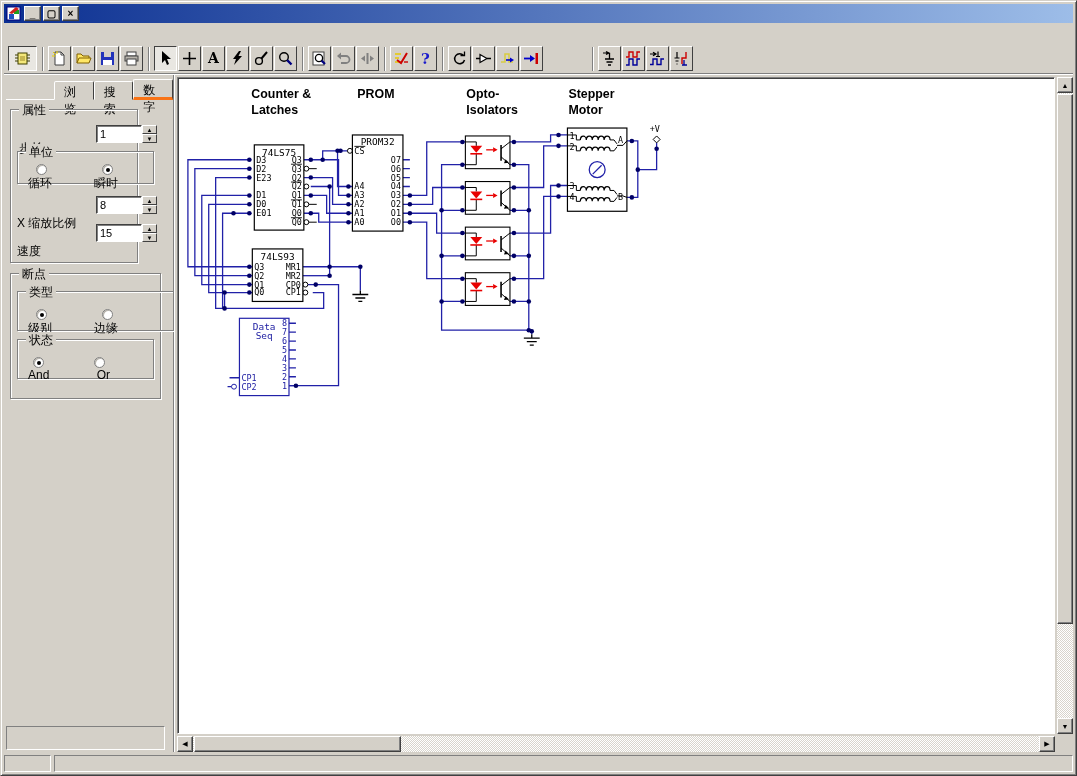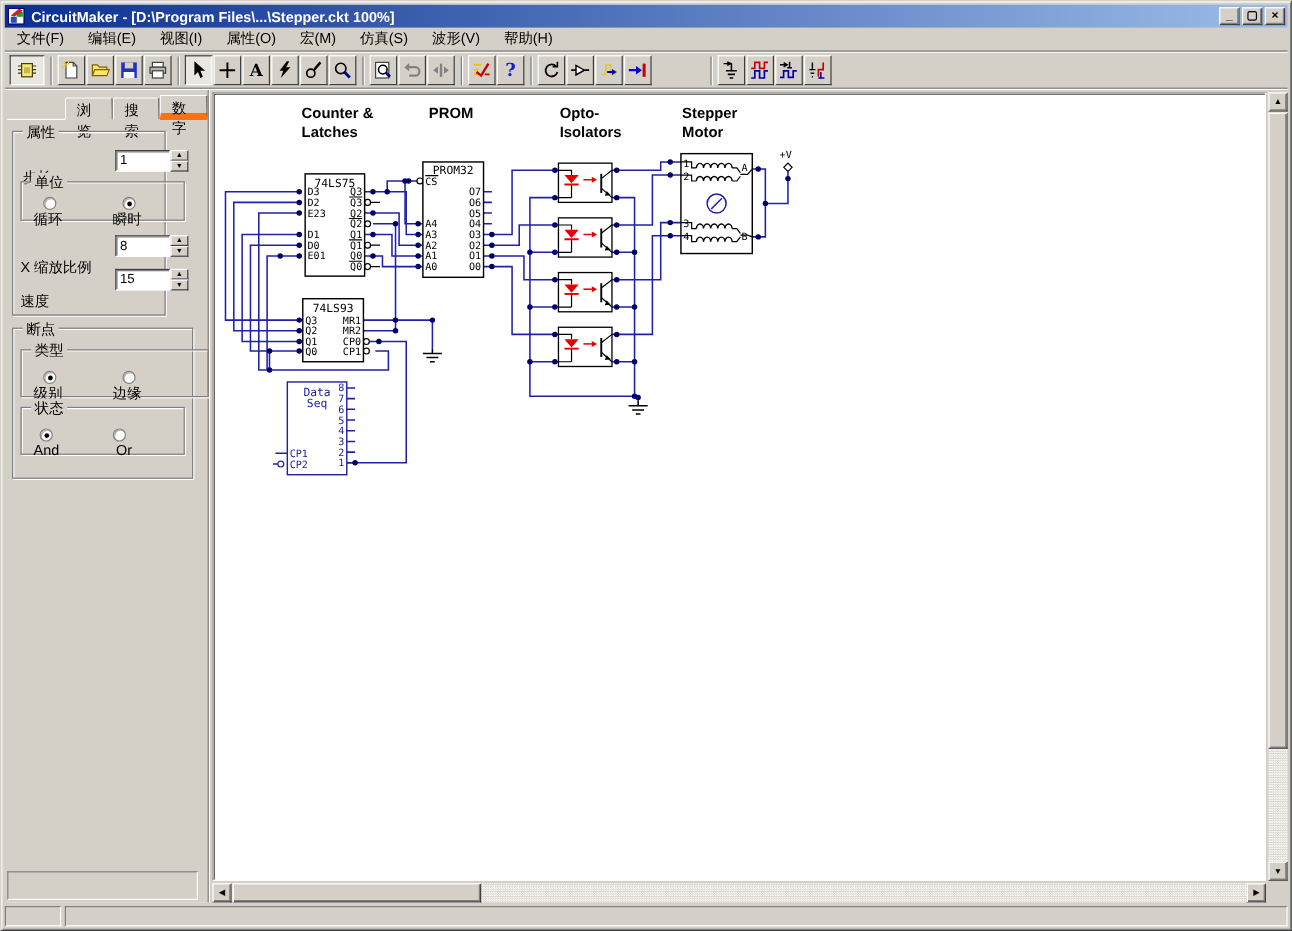--- a/index.html
+++ b/index.html
@@ -29,21 +29,21 @@
   .tsep{width:2px;height:24px;margin:0 4px;border-left:1px solid #808080;border-right:1px solid #fff;}
   .tspacer{width:44px;}
   
   .main{position:absolute;left:3px;top:74px;right:3px;bottom:23px;}
   
   .sidebar{position:absolute;left:0;top:0;width:170px;height:100%;background:#d4d0c8;
     border-right:1px solid #808080;box-shadow:1px 0 0 #fff;}
   .tabs{position:absolute;left:2px;top:4px;height:21px;display:flex;align-items:flex-end;padding-left:48px;}
   .tab{height:19px;padding:2px 9px 0;font-size:12px;background:#d4d0c8;border:1px solid;
     border-color:#fff #404040 transparent #fff;border-top-left-radius:2px;border-top-right-radius:2px;}
-  .tab.active{height:21px;position:relative;z-index:2;border-bottom:6px solid #f97316;font-weight:normal;}
+  .tab.active{height:21px;position:relative;z-index:2;border-bottom:3px solid #f97316;font-weight:normal;}
   .tabline{position:absolute;left:2px;right:6px;top:24px;border-top:1px solid #fff;}
   .grp{position:absolute;border:1px solid #808080;box-shadow:inset 1px 1px 0 #fff,1px 1px 0 #fff;}
   .grp .cap{position:absolute;top:-8px;left:8px;background:#d4d0c8;padding:0 3px;font-size:12px;}
   .lbl{position:absolute;font-size:12px;color:#000;white-space:nowrap;margin-top:13px;}
   .edit{position:absolute;background:#fff;border:1px solid;border-color:#404040 #fff #fff #404040;
     box-shadow:inset 1px 1px 0 #808080;font-size:11px;padding:1px 3px;width:46px;height:18px;
     font-family:"Liberation Sans",sans-serif;}
   .spin{position:absolute;width:15px;height:18px;display:flex;flex-direction:column;}
   .spin div{flex:1;background:#d4d0c8;border:1px solid;border-color:#fff #404040 #404040 #fff;
     font-size:6px;display:flex;align-items:center;justify-content:center;line-height:1;}
@@ -81,36 +81,25 @@
 
 <div class="window">
 
   <div class="titlebar">
     <svg class="appicon" viewBox="0 0 16 16">
       <rect x="1" y="1" width="13" height="13" fill="#fff" stroke="#000080"></rect>
       <rect x="3" y="8" width="5" height="5" fill="#2050c0"></rect>
       <rect x="8" y="4" width="5" height="4" fill="#20a020"></rect>
       <path d="M3,7 L10,1 L13,3 L6,8 Z" fill="#d02020"></path>
     </svg>
-    <span class="ttl">CircuitMaker - [D:\Program Files\...\Stepper.ckt 100%]</span>
     <div class="winbtn">_</div>
     <div class="winbtn">▢</div>
     <div class="winbtn">×</div>
   </div>
 
-  <div class="menubar">
-    <span class="menuitem">文件(F)</span>
-    <span class="menuitem">编辑(E)</span>
-    <span class="menuitem">视图(I)</span>
-    <span class="menuitem">属性(O)</span>
-    <span class="menuitem">宏(M)</span>
-    <span class="menuitem">仿真(S)</span>
-    <span class="menuitem">波形(V)</span>
-    <span class="menuitem">帮助(H)</span>
-  </div>
 
   <div class="toolbar">
     <div class="tbtn wide pressed">
       <svg width="17" height="17">
         <rect x="4" y="3" width="9" height="11" fill="#f4e87a" stroke="#404000"></rect>
         <path d="M1,5 H4 M1,8 H4 M1,11 H4 M13,5 H16 M13,8 H16 M13,11 H16" stroke="#404000"></path>
         <rect x="6" y="6" width="5" height="5" fill="#c8b850"></rect>
       </svg>
     </div>
     <div class="tsep"></div>

